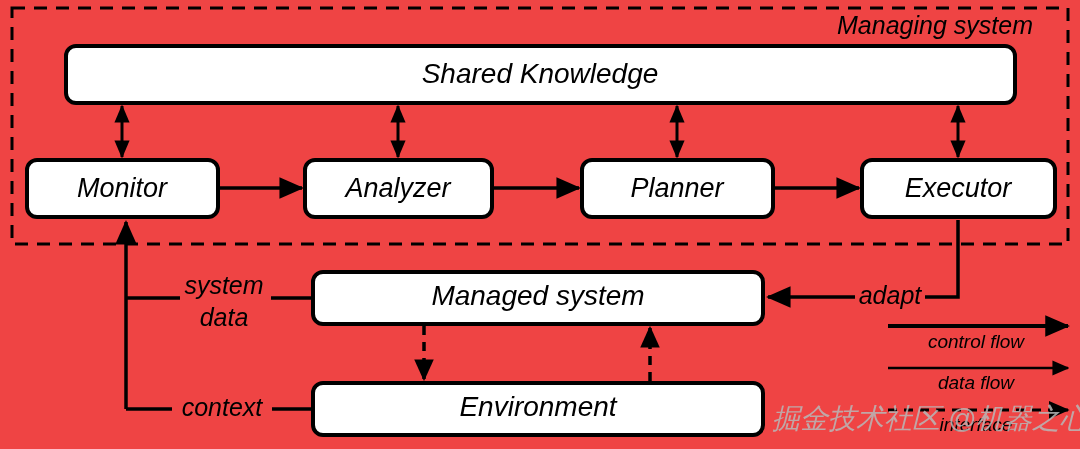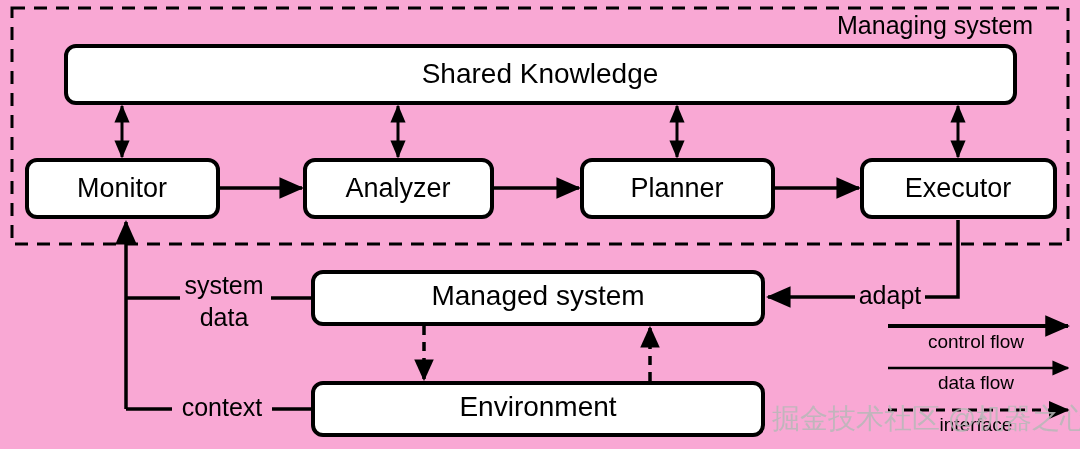--- a/index.html
+++ b/index.html
@@ -7,22 +7,23 @@
     padding: 0;
     background: #ffffff;
   }
   body {
     font-family: "Liberation Sans", sans-serif;
   }
   #diagram-root {
     position: relative;
     width: 1080px;
     height: 449px;
-    background: #f9a8d4;
+    background: #ef4444;
     overflow: hidden;
+    font-style: italic;
   }
   #diagram-svg {
     position: absolute;
     left: 0;
     top: 0;
     width: 1080px;
     height: 449px;
   }
   .box-label {
     font-family: "Liberation Sans", sans-serif;

